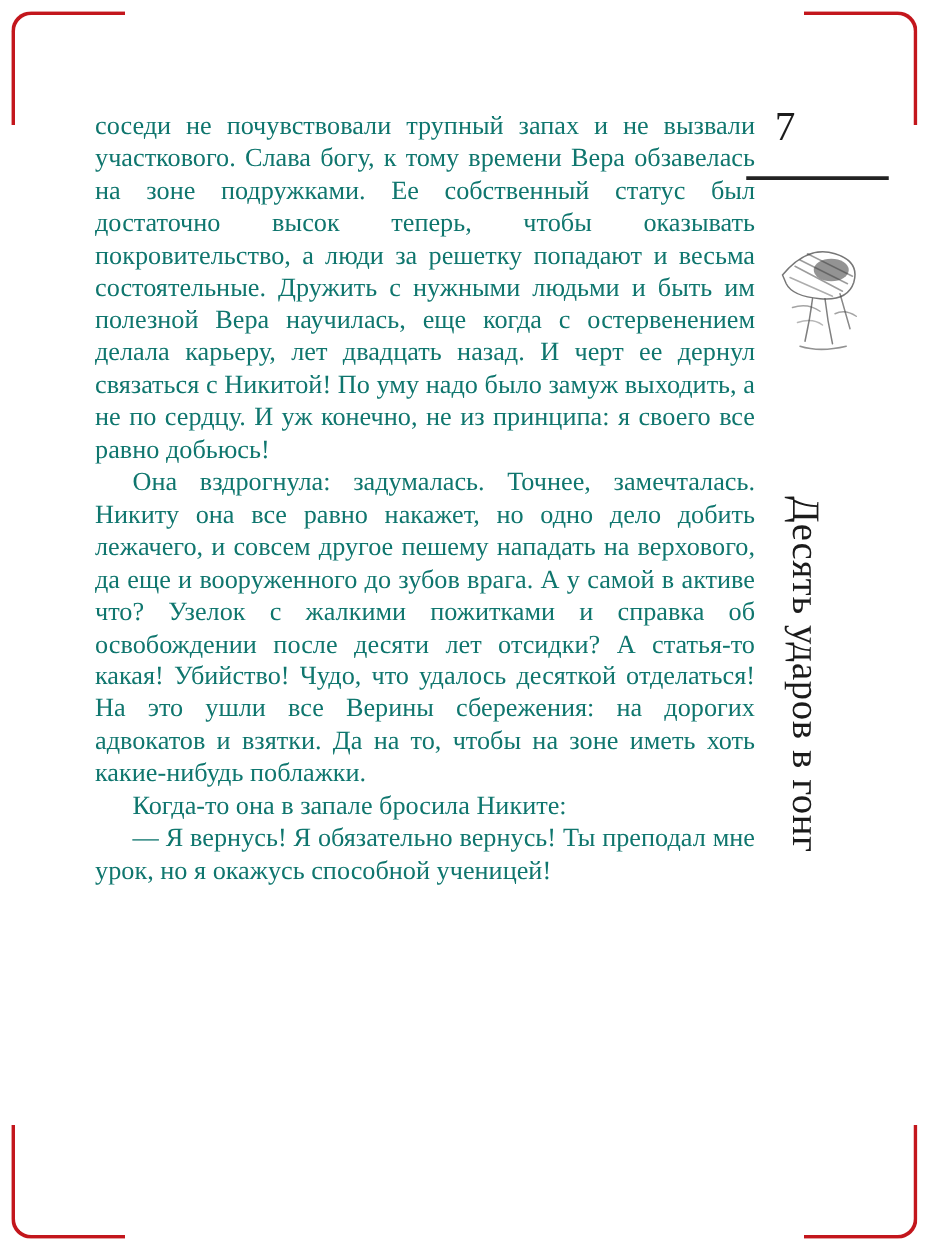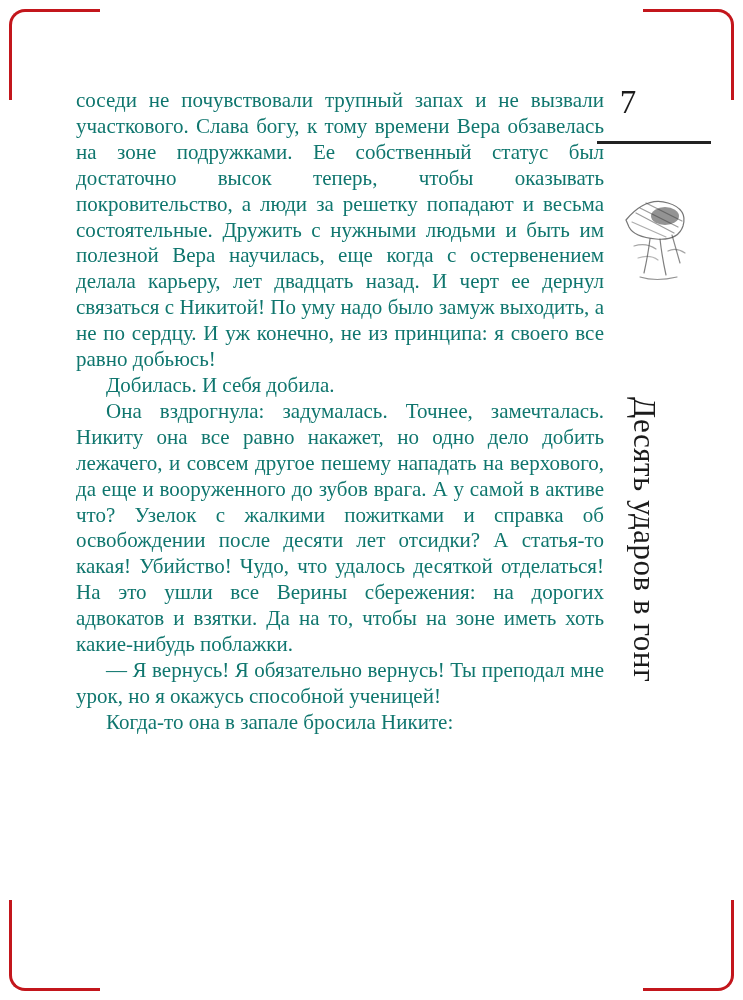--- a/index.html
+++ b/index.html
@@ -110,19 +110,18 @@
         <path d="M22 70 Q34 66 42 72" opacity="0.4"></path>
         <path d="M24 89 Q40 94 61 89" opacity="0.6"></path>
       </g>
     </svg>
   </div>
 
   <div class="vertical-title">Десять ударов в гонг</div>
 
   <div class="text-block">
       <p>соседи не почувствовали трупный запах и не вызвали участкового. Слава богу, к тому времени Вера обзавелась на зоне подружками. Ее собственный статус был достаточно высок теперь, чтобы оказывать покровительство, а люди за решетку попадают и весьма состоятельные. Дружить с нужными людьми и быть им полезной Вера научилась, еще когда с остервенением делала карьеру, лет двадцать назад. И черт ее дернул связаться с Никитой! По уму надо было замуж выходить, а не по сердцу. И уж конечно, не из принципа: я своего все равно добьюсь!</p>
-      <p>Добилась. И себя добила.</p>
       <p>Она вздрогнула: задумалась. Точнее, замечталась. Никиту она все равно накажет, но одно дело добить лежачего, и совсем другое пешему нападать на верхового, да еще и вооруженного до зубов врага. А у самой в активе что? Узелок с жалкими пожитками и справка об освобождении после десяти лет отсидки? А статья-то какая! Убийство! Чудо, что удалось десяткой отделаться! На это ушли все Верины сбережения: на дорогих адвокатов и взятки. Да на то, чтобы на зоне иметь хоть какие-нибудь поблажки.</p>
+      <p>Когда-то она в запале бросила Никите:</p>
       <p>— Я вернусь! Я обязательно вернусь! Ты преподал мне урок, но я окажусь способной ученицей!</p>
-      <p>Когда-то она в запале бросила Никите:</p>
     </div>
 
 </div>
 
 </body></html>

